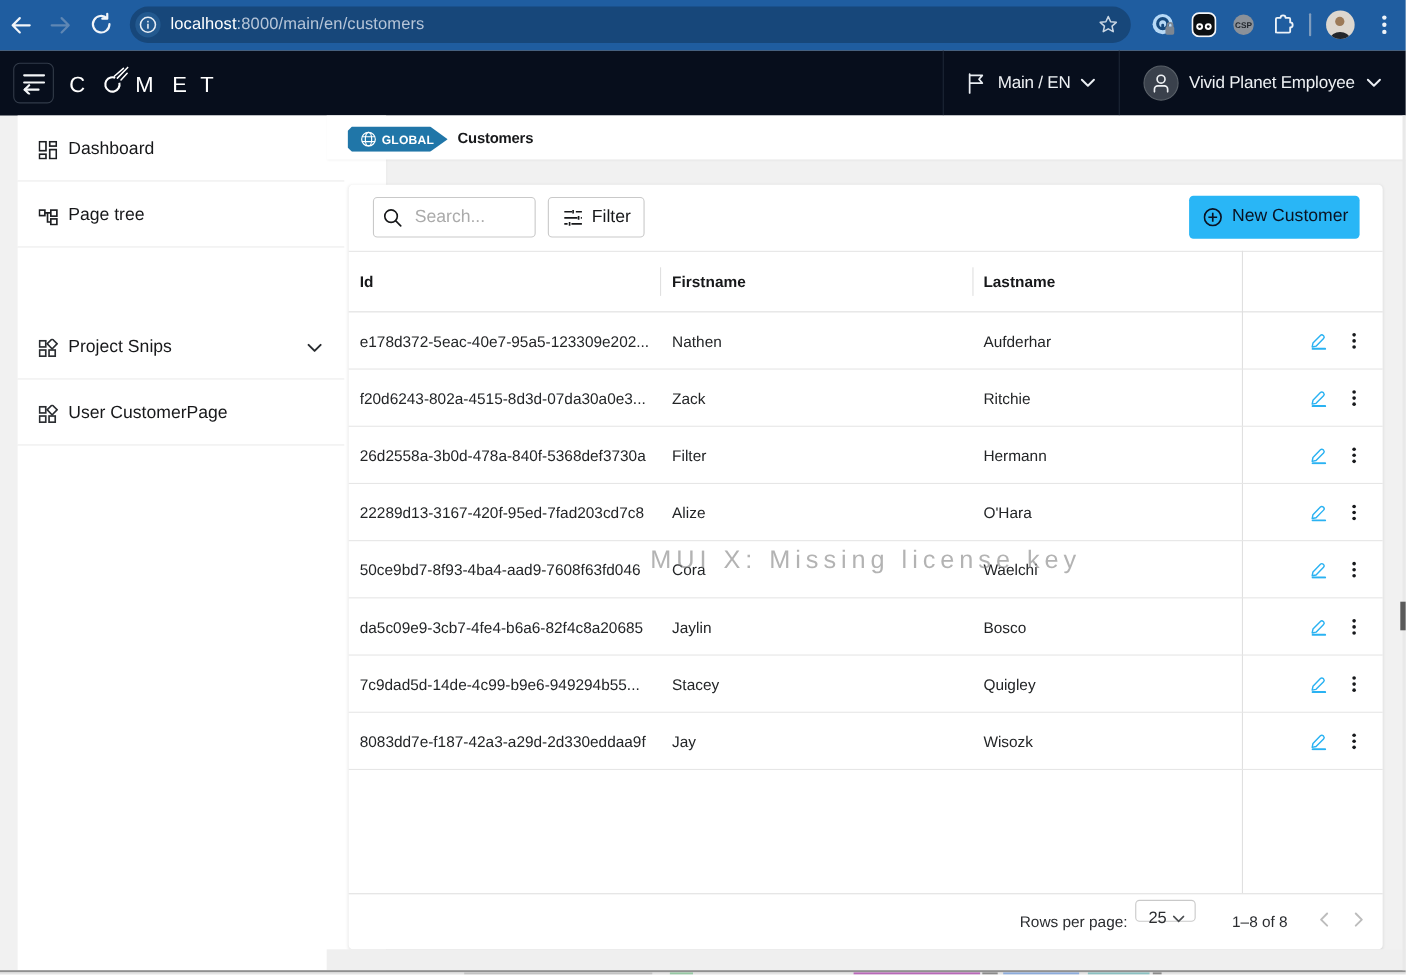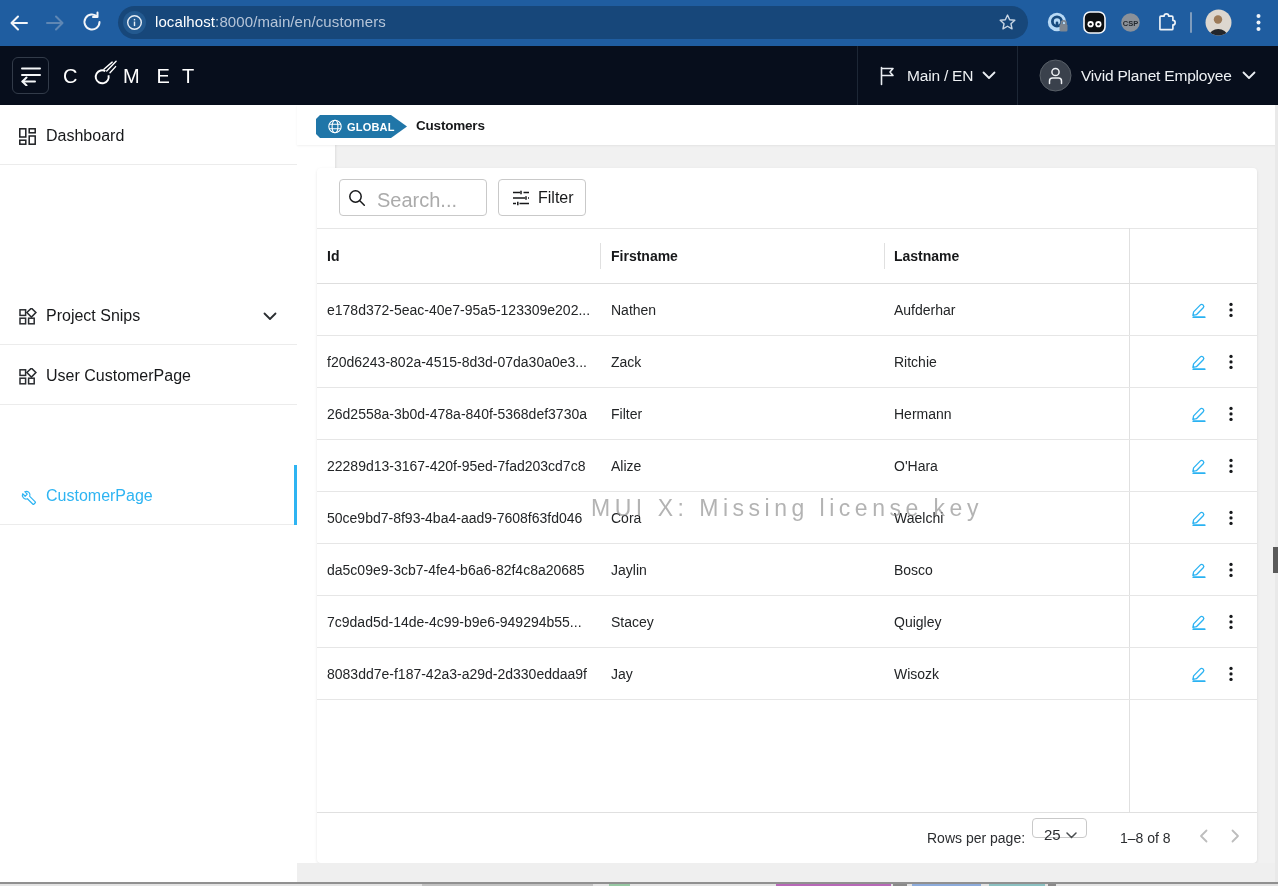--- a/index.html
+++ b/index.html
@@ -17,21 +17,21 @@
   .extsep { left:1190px; top:12px; width:2px; height:21px; background:#7f9cbd; border-radius:1px; }
 
   
   #appbar { left:0; top:46px; width:1278px; height:59px; background:#070e1c; }
   #menubtn { left:12px; top:11px; width:37px; height:37px; border:1px solid #323b49; border-radius:6px; }
   #logo { left:58px; top:10px; }
   .hdrsep { top:0; width:1px; height:59px; background:#1d2736; }
   .hdrtxt { color:#eef1f4; font-size:15.5px; letter-spacing:-0.2px; }
 
   
-  #sidebar { left:0; top:105px; width:335px; height:777px; background:#ffffff; box-shadow:1px 0 2px rgba(0,0,0,0.08); }
+  #sidebar { left:16px; top:105px; width:335px; height:777px; background:#ffffff; box-shadow:1px 0 2px rgba(0,0,0,0.08); }
   .sitem { position:absolute; left:0; width:297px; height:60px; border-bottom:1px solid #ececec; }
   .sitem .lbl { position:absolute; left:46px; top:22px; font-size:16px; color:#17181a; }
   .sitem svg.icn { position:absolute; left:19px; top:23px; }
   .sitem svg.chv { position:absolute; left:263px; top:27px; }
 
   
   #crumb { left:297px; top:105px; width:981px; height:40px; background:#fff; box-shadow:0 1px 2px rgba(0,0,0,0.06); }
 
   
   #card { left:317px; top:168px; width:940px; height:695px; background:#fff; border-radius:4px; box-shadow:0 1px 3px rgba(0,0,0,0.10); }
@@ -168,20 +168,31 @@
     <svg class="icn" width="17" height="17" viewBox="0 0 17 17">
       <g stroke="#1c1e21" stroke-width="1.5" fill="none">
         <rect x="0.8" y="0.8" width="6" height="8.2"></rect>
         <rect x="0.8" y="12.2" width="6" height="4"></rect>
         <rect x="10.2" y="0.8" width="6" height="4"></rect>
         <rect x="10.2" y="8" width="6" height="8.2"></rect>
       </g>
     </svg>
     <span class="lbl">Dashboard</span>
   </div>
+  <div class="sitem" style="top:60px">
+    <svg class="icn" width="18" height="17" viewBox="0 0 18 17">
+      <g stroke="#1c1e21" stroke-width="1.5" fill="none">
+        <rect x="0.8" y="3" width="5" height="5"></rect>
+        <rect x="11.2" y="3" width="5.5" height="5.5"></rect>
+        <rect x="11.2" y="11" width="5.5" height="5.2"></rect>
+        <path d="M5.8 5.5 H11 M8.2 5.5 V13.8 H11"></path>
+      </g>
+    </svg>
+    <span class="lbl">Page tree</span>
+  </div>
   <div class="sitem" style="top:180px">
     <svg class="icn" width="18" height="17" viewBox="0 0 18 17">
       <g stroke="#2a2d31" stroke-width="1.5" fill="none">
         <rect x="1" y="1.8" width="5.6" height="5.6"></rect>
         <rect x="1" y="10.2" width="5.6" height="5.6"></rect>
         <rect x="9.6" y="10.2" width="5.6" height="5.6"></rect>
         <rect x="9.2" y="1.4" width="6.4" height="6.4" transform="rotate(45 12.4 4.6)"></rect>
       </g>
     </svg>
     <span class="lbl">Project Snips</span>
@@ -192,27 +203,20 @@
   <div class="sitem" style="top:240px">
     <svg class="icn" width="18" height="17" viewBox="0 0 18 17">
       <g stroke="#2a2d31" stroke-width="1.5" fill="none">
         <rect x="1" y="1.8" width="5.6" height="5.6"></rect>
         <rect x="1" y="10.2" width="5.6" height="5.6"></rect>
         <rect x="9.6" y="10.2" width="5.6" height="5.6"></rect>
         <rect x="9.2" y="1.4" width="6.4" height="6.4" transform="rotate(45 12.4 4.6)"></rect>
       </g>
     </svg>
     <span class="lbl">User CustomerPage</span>
-  </div>
-  <div class="sitem" style="top:360px">
-    <svg class="icn" width="18" height="18" viewBox="0 0 24 24">
-      <path d="M21.7 18.6 l-7.4-7.4 c.7-1.8.3-3.9-1.1-5.3 -1.5-1.5-3.7-1.8-5.5-1L11 8.2 8.2 11 4.9 7.7 c-.9 1.8-.5 4 1 5.5 1.4 1.4 3.5 1.8 5.3 1.1 l7.4 7.4c.3.3.8.3 1.1 0l2-2c.3-.3.3-.8 0-1.1z" stroke="#2eb4f2" stroke-width="1.6" fill="none" stroke-linejoin="round"></path>
-    </svg>
-    <span class="lbl" style="color:#2eb4f2">CustomerPage</span>
-    <div style="position:absolute;right:0;top:0;width:3px;height:60px;background:#2eb4f2"></div>
   </div>
 </div>
 
 <div class="abs" id="crumb">
   <svg style="position:absolute;left:19px;top:10px" width="91" height="23" viewBox="0 0 91 23">
     <path d="M4 0 H75 L91 11.5 L75 23 H4 L0 19 V4 z" fill="#2076a8"></path>
     <g stroke="#ffffff" stroke-width="1.1" fill="none">
       <circle cx="19" cy="11.5" r="6.2"></circle>
       <ellipse cx="19" cy="11.5" rx="2.9" ry="6.2"></ellipse>
       <path d="M13 9.3 H25 M13 13.7 H25"></path>
@@ -222,32 +226,39 @@
   <div class="abs" style="left:119px;top:13px;font-size:13.5px;font-weight:bold;letter-spacing:-0.2px;color:#17181a">Customers</div>
 </div>
 
 <div class="abs" id="card">
 
   <div class="abs" style="left:22px;top:11px;width:148px;height:37px;border:1px solid #c9c9c9;border-radius:4px;background:#fff">
     <svg style="position:absolute;left:8px;top:9px" width="18" height="18" viewBox="0 0 18 18">
       <circle cx="7.5" cy="7.5" r="5.7" stroke="#17181a" stroke-width="1.5" fill="none"></circle>
       <path d="M11.8 11.8 L16.3 16.3" stroke="#17181a" stroke-width="1.5" stroke-linecap="round"></path>
     </svg>
-    <span style="position:absolute;left:37px;top:9px;font-size:20px;color:#ababab">Search...</span>
+    <span style="position:absolute;left:37px;top:9px;font-size:16px;color:#ababab">Search...</span>
   </div>
   <div class="abs" style="left:181px;top:11px;width:88px;height:37px;border:1px solid #c9c9c9;border-radius:4px;background:#fff">
     <svg style="position:absolute;left:13px;top:10px" width="18" height="16" viewBox="0 0 18 16">
       <g stroke="#17181a" stroke-width="1.5" fill="none">
         <path d="M1 2.5 H8 M11.5 2.5 H17"></path>
         <path d="M1 8 H13 M16 8 H17"></path>
         <path d="M1 13.5 H4 M7.5 13.5 H17"></path>
         <path d="M9 0.8 V4.2 M14 6.3 V9.7 M5.8 11.8 V15.2"></path>
       </g>
     </svg>
     <span style="position:absolute;left:39px;top:9px;font-size:16px;color:#17181a">Filter</span>
+  </div>
+  <div class="abs" style="left:764px;top:10px;width:155px;height:39px;background:#29b6f6;border-radius:4px">
+    <svg style="position:absolute;left:13px;top:11px" width="17" height="17" viewBox="0 0 17 17">
+      <circle cx="8.5" cy="8.5" r="7.6" stroke="#0a1222" stroke-width="1.5" fill="none"></circle>
+      <path d="M8.5 4.5 V12.5 M4.5 8.5 H12.5" stroke="#0a1222" stroke-width="1.5"></path>
+    </svg>
+    <span style="position:absolute;left:39px;top:10px;font-size:16px;color:#0a1222">New Customer</span>
   </div>
 
   <div class="hline" style="left:0;top:60px;width:940px"></div>
   <div class="cell" style="left:10px;top:80px;font-weight:bold;color:#17181a">Id</div>
   <div class="cell" style="left:294px;top:80px;font-weight:bold;color:#17181a">Firstname</div>
   <div class="cell" style="left:577px;top:80px;font-weight:bold;color:#17181a">Lastname</div>
   <div class="vline" style="left:283px;top:75px;height:26px"></div>
   <div class="vline" style="left:567px;top:75px;height:26px"></div>
   <div class="vline" style="left:812px;top:60px;height:584px"></div>
   <div class="hline" style="left:0;top:115px;width:940px;background:#dedede"></div>

